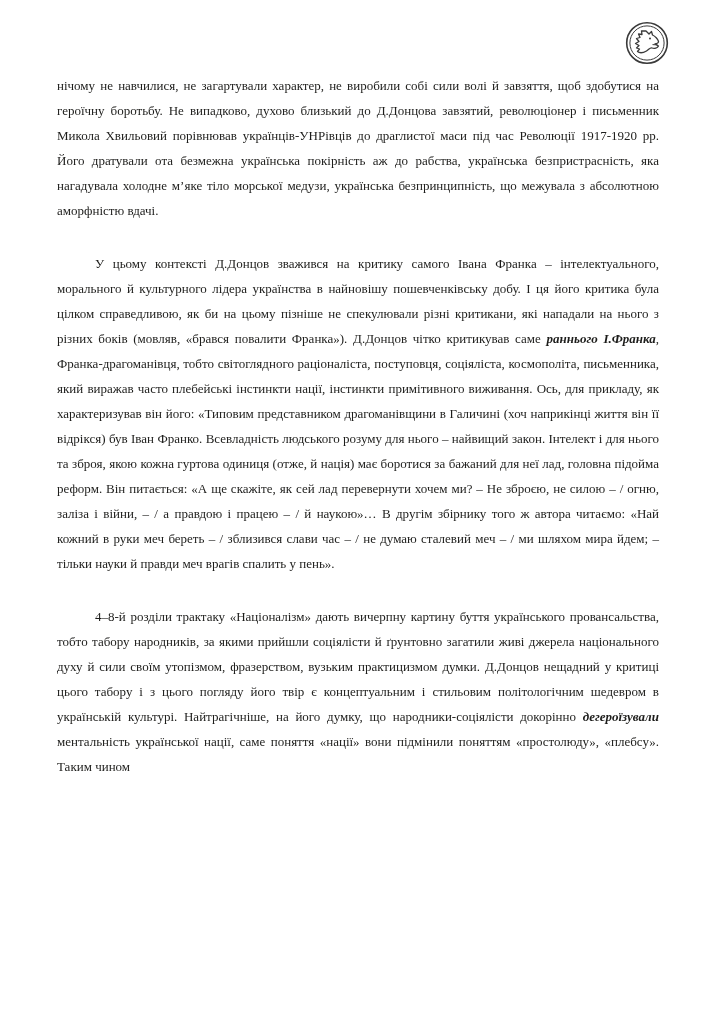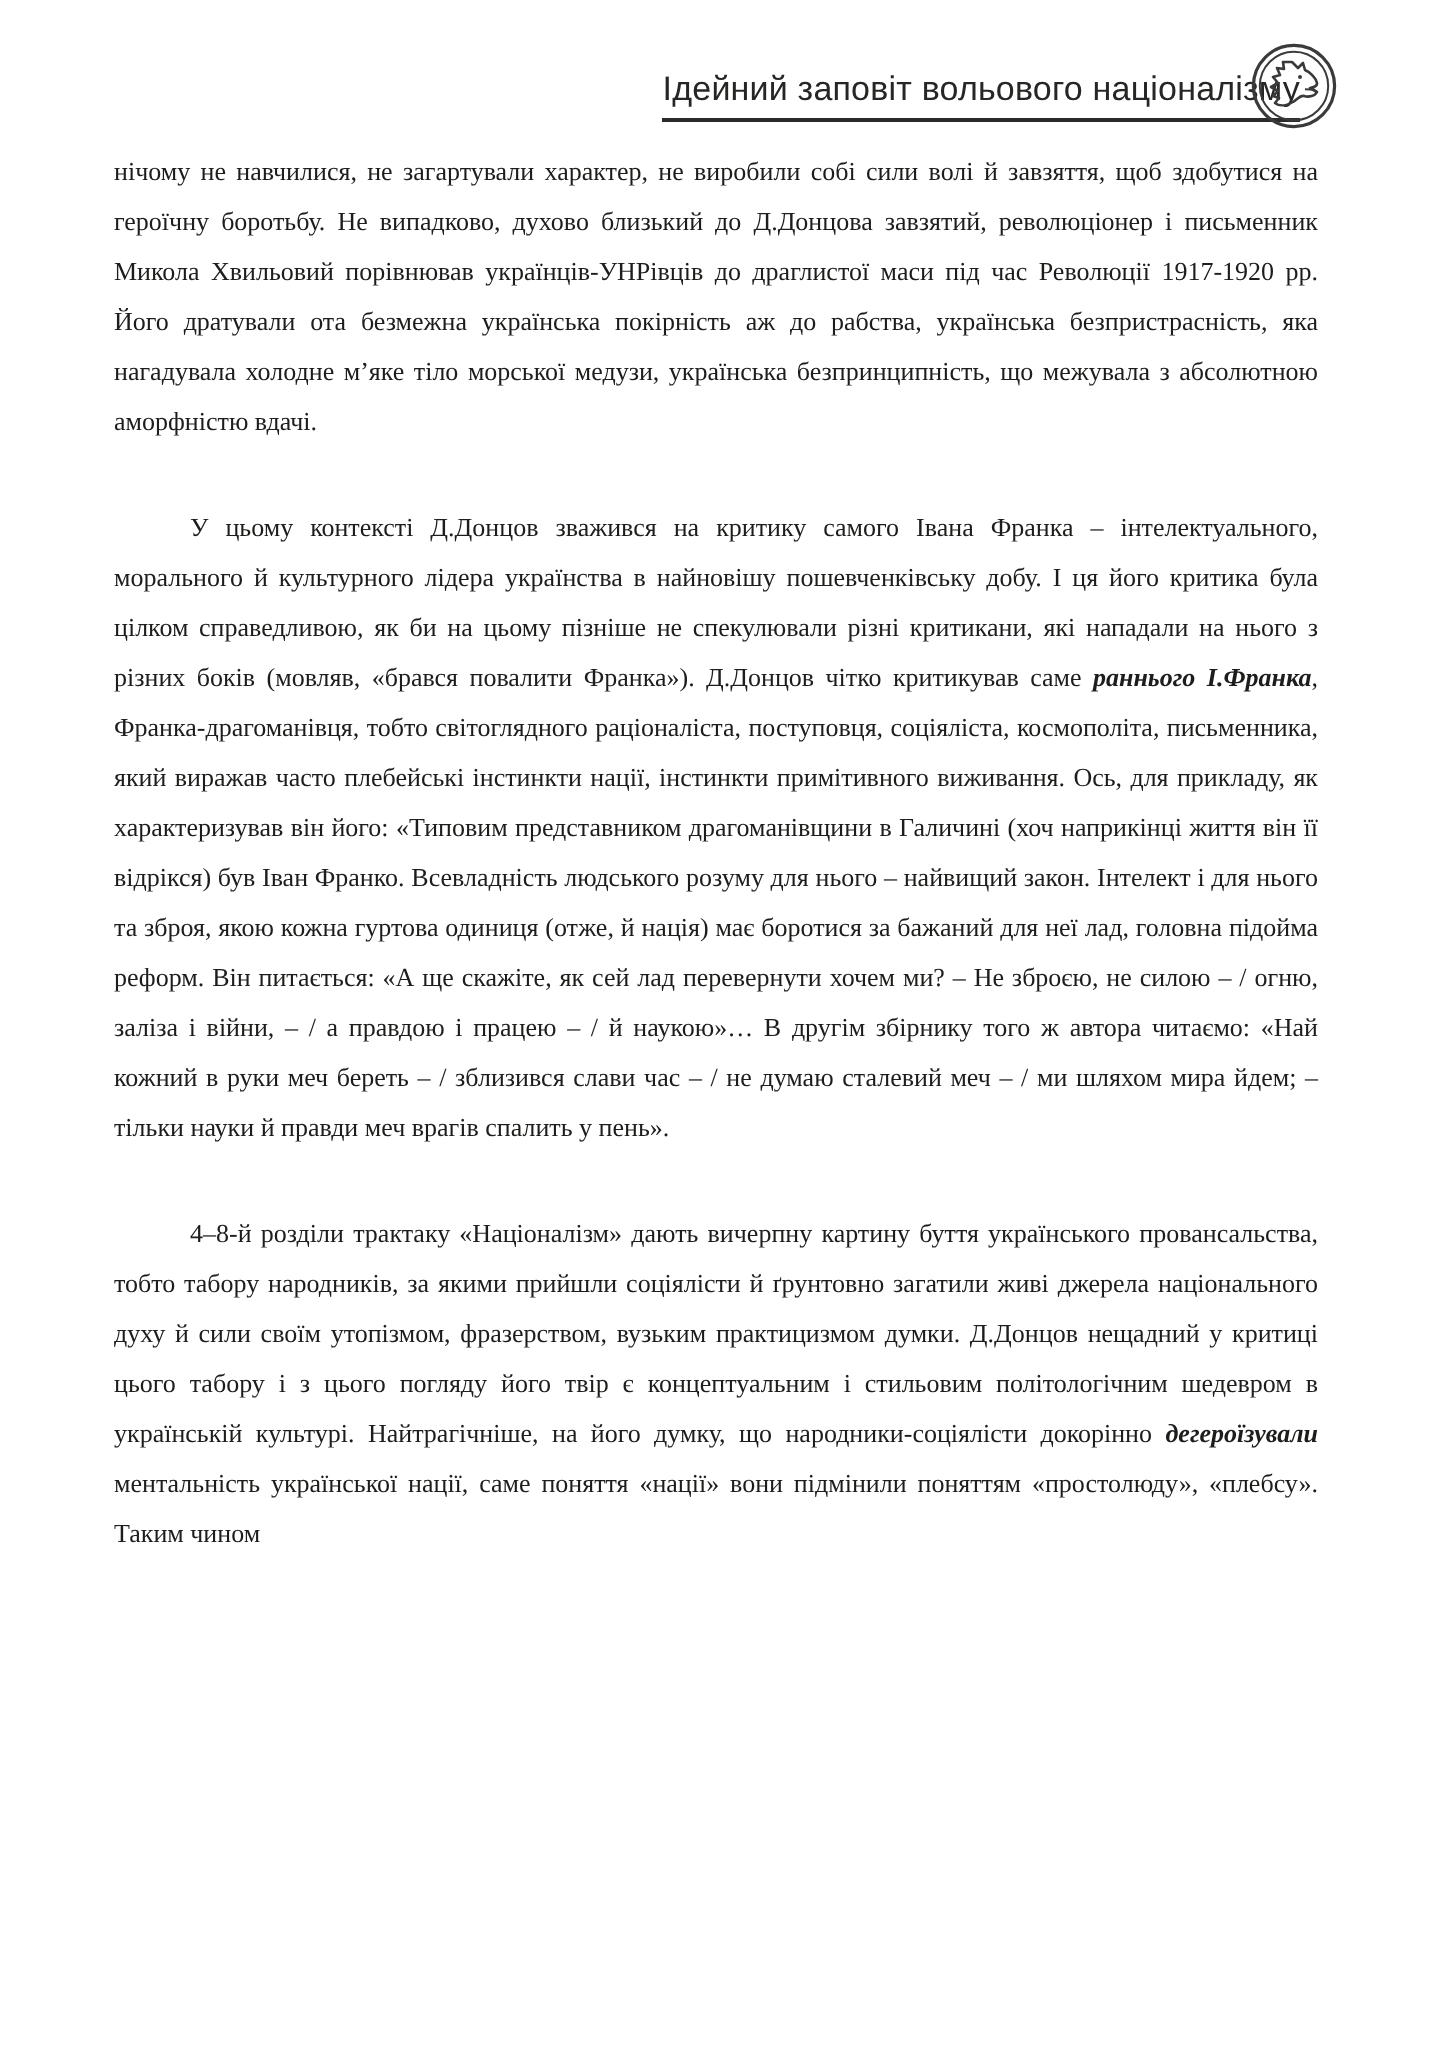--- a/index.html
+++ b/index.html
@@ -66,24 +66,20 @@
     text-align:center;
     font-size:16.5px;
     color:#2a2a28;
   }
 </style>
 </head>
 <body>
 
 <div class="page">
 
-  <div class="header">
-    <span class="running-title">Ідейний заповіт вольового націоналізму</span>
-    <div class="header-rule"></div>
-  </div>
 
   <span class="emblem">
     <svg width="44" height="44" viewBox="0 0 44 44" aria-hidden="true">
       <circle cx="22" cy="22" r="20.3" fill="none" stroke="#3a3a3a" stroke-width="1.6"></circle>
       <circle cx="22" cy="22" r="17.1" fill="none" stroke="#3a3a3a" stroke-width="1"></circle>
       <path d="M21 10 L24 13 L26.5 10.5 L27.5 14 C30 15 33 18 33.5 20.5 C33.8 22 32 22.5 30 23 L33.5 25 C32.5 27 29.5 27.8 27 27 C25 26.4 24 28.5 21.5 30 C18 32 14.5 32.2 12.5 30.5 L14.5 28 L11.5 27 L14 24.5 L10.5 22.5 L14 20.5 L11.5 17.5 L15 16.5 L13.5 13 L17 13.5 L16.5 10 Z" fill="none" stroke="#3a3a3a" stroke-width="1.3" stroke-linejoin="round"></path>
       <circle cx="25" cy="17.5" r="1" fill="#3a3a3a"></circle>
       <path d="M27.5 23.6 L32.6 23.9" stroke="#3a3a3a" stroke-width="1" fill="none"></path>
     </svg>
   </span>

